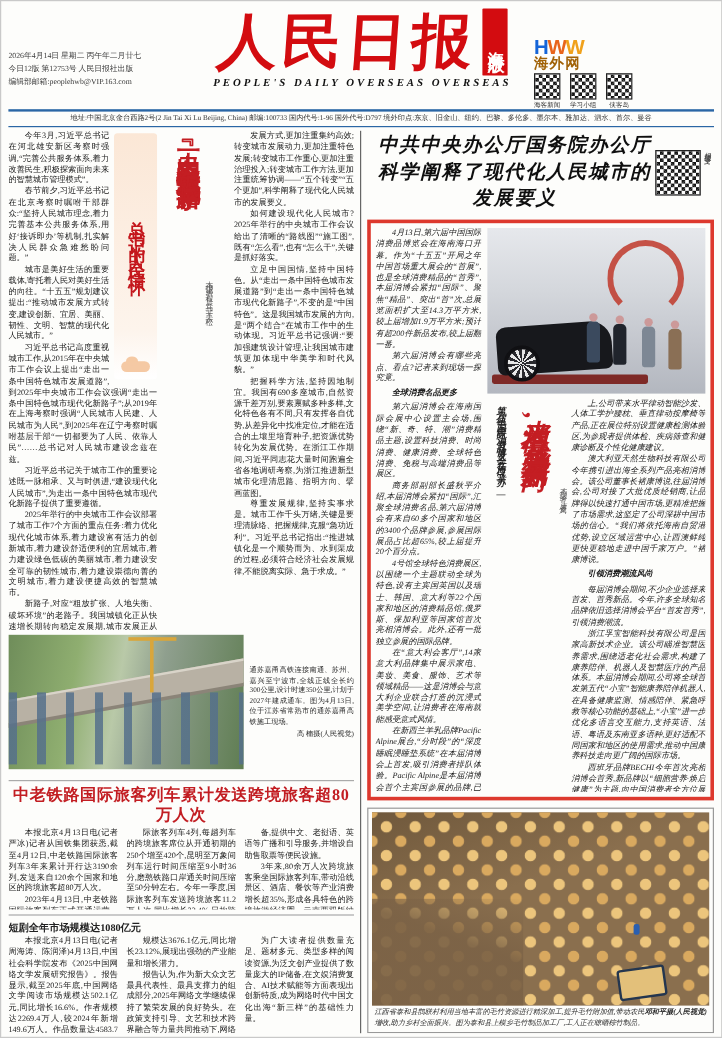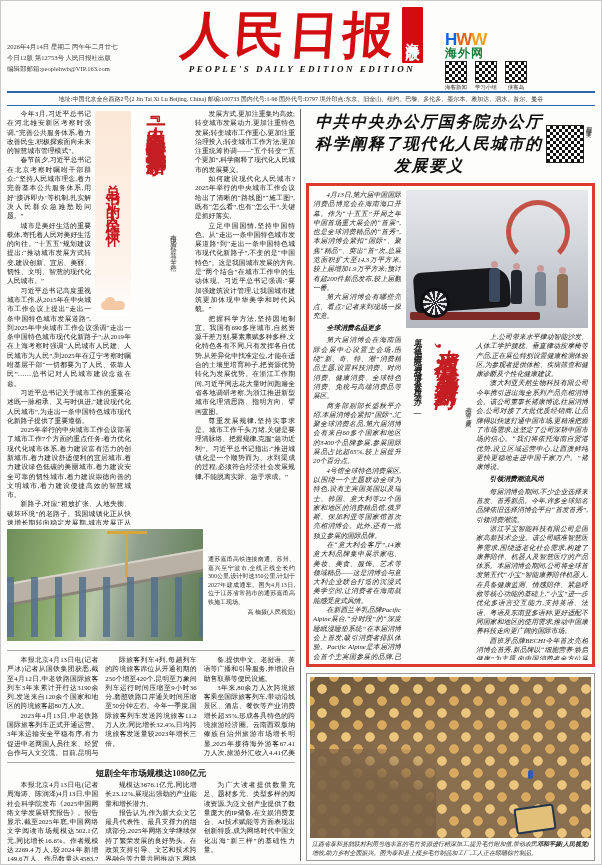--- a/index.html
+++ b/index.html
@@ -16,21 +16,21 @@
   .cn-title { font-size:50px; line-height:56px; font-weight:900; color:#d30c10;
               letter-spacing:4px; transform:skewX(-4deg); font-family:"Liberation Serif",serif; }
   .edition-badge { display:block; background:#d30c10; color:#fff; writing-mode:vertical-rl;
               text-orientation:upright; font-size:14px; font-weight:bold; line-height:17px;
               padding:3px 2px; height:56px; letter-spacing:2px; border-radius:1px; }
   .en-title { font-size:9px; font-weight:bold; font-style:italic; letter-spacing:2.5px;
               color:#111; margin-top:1px; }
   .mh-logos { width:150px; padding-top:28px; }
   .hww { font-weight:900; font-size:17px; letter-spacing:-1px; line-height:14px; font-family:"Liberation Sans",sans-serif; }
   .hww .l1{color:#1565d8;} .hww .l2{color:#e8641b;} .hww .l3{color:#f0a11b;}
-  .hww-cn { color:#15803d; font-weight:bold; font-size:12px; letter-spacing:1px; line-height:12px; }
+  .hww-cn { color:#a16207; font-weight:bold; font-size:12px; letter-spacing:1px; line-height:12px; }
   .qr-row { display:flex; gap:8px; margin-top:2px; }
   .qr-item { text-align:center; }
   .qr { width:22px; height:22px; border:1px solid #222; background-color:#fff;
         background-image:linear-gradient(45deg,#111 25%,transparent 25%),linear-gradient(-45deg,#111 25%,transparent 25%),
                          linear-gradient(45deg,transparent 75%,#111 75%),linear-gradient(-45deg,transparent 75%,#111 75%);
         background-size:6px 6px; background-position:0 0,0 3px,3px -3px,-3px 0; }
   .qr-label { font-size:5.5px; color:#333; margin-top:1px; }
 
   
   .address-row { border-top:2px solid #2a66a5; border-bottom:1px solid #2a66a5;
@@ -78,21 +78,21 @@
   .photo1-caption { flex:1; padding:26px 0 0 5px; font-size:6px; line-height:8.5px; color:#2c2c2c; text-align:justify; }
   .photo-credit { text-align:right; margin-top:2px; font-size:6px; color:#2c2c2c; }
 
   
   .railway { margin-top:5px; border-top:1px solid #aaa; padding-top:4px; height:108px; overflow:hidden; }
   .news-headline { font-size:13.5px; font-weight:900; color:#c21d22; text-align:center;
                    letter-spacing:.5px; line-height:16px; margin-bottom:3px; font-family:"Liberation Serif",serif; }
   .threecol { display:flex; gap:7px; overflow:hidden; }
   .threecol > div { flex:1; overflow:hidden; }
   .weblit { margin-top:4px; border-top:1px solid #aaa; padding-top:4px; flex:1; overflow:hidden; }
-  .weblit-subhead { font-size:8.5px; font-weight:bold; text-align:center; color:#222; margin:1px 0 0; }
+  .weblit-subhead { font-size:8.5px; font-weight:bold; color:#222; margin:1px 0 0; }
 
   
   .central { display:flex; align-items:center; height:74px; padding:4px 2px 8px 6px; }
   .central-head { flex:1; text-align:center; }
   .central-line { font-size:16px; font-weight:900; color:#0f0f0f; letter-spacing:1.5px;
                   line-height:22px; font-family:"Liberation Serif",serif; }
   .central-qr-wrap { display:flex; align-items:center; gap:2px; }
   .central-qr { width:38px; height:38px; }
   .scan-note { writing-mode:vertical-rl; text-orientation:upright; font-size:5.5px; color:#444; height:44px; letter-spacing:1px; }
 
@@ -143,21 +143,21 @@
     <div class="mh-dates">
       <div>2026年4月14日 星期二 丙午年二月廿七</div>
       <div>今日12版 第12753号 人民日报社出版</div>
       <div>编辑部邮箱:peoplehwb@VIP.163.com</div>
     </div>
     <div class="mh-center">
       <div class="mh-title-row">
         <span class="cn-title">人民日报</span>
         <span class="edition-badge">海外版</span>
       </div>
-      <div class="en-title">PEOPLE'S DAILY EDITION EDITION</div>
+      <div class="en-title">PEOPLE'S DAILY OVERSEAS OVERSEAS</div>
     </div>
     <div class="mh-logos">
       <div class="hww"><span class="l1">H</span><span class="l2">W</span><span class="l3">W</span></div>
       <div class="hww-cn">海外网</div>
       <div class="qr-row">
 
           <div class="qr-item">
             <div class="qr"></div>
             <div class="qr-label">海客新闻</div>
           </div>
@@ -218,20 +218,21 @@
           <div class="piers"></div>
           <div class="crane"></div>
         </div>
         <div class="photo1-caption">
           <span>通苏嘉甬高铁连接南通、苏州、嘉兴至宁波市,全线正线全长约300公里,设计时速350公里,计划于2027年建成通车。图为4月13日,位于江苏省常熟市的通苏嘉甬高铁施工现场。</span>
           <div class="photo-credit">高 楠摄(人民视觉)</div>
         </div>
       </section>
 
       <section class="railway">
+        <h2 class="news-headline">中老铁路国际旅客列车累计发送跨境旅客超80万人次</h2>
         <div class="threecol">
           <div>
               <p class="body">本报北京4月13日电(记者严冰)记者从国铁集团获悉,截至4月12日,中老铁路国际旅客列车3年来累计开行达3190余列,发送来自120余个国家和地区的跨境旅客超80万人次。</p>
               <p class="body">2023年4月13日,中老铁路国际旅客列车正式开通运营。3年来运输安全平稳有序,有力促进中老两国人员往来、经贸合作与人文交流。目前,昆明与万象间每日开行国</p>
             </div>
           <div>
               <p class="body">际旅客列车4列,每趟列车的跨境旅客席位从开通初期的250个增至420个,昆明至万象间列车运行时间压缩至9小时36分,磨憨铁路口岸通关时间压缩至50分钟左右。今年一季度,国际旅客列车发送跨境旅客11.2万人次,同比增长32.4%,日均跨境旅客发送量较2023年增长三倍。</p>
             </div>
           <div>
               <p class="body">备,提供中文、老挝语、英语等广播和引导服务,并增设自助售取票等便民设施。</p>

